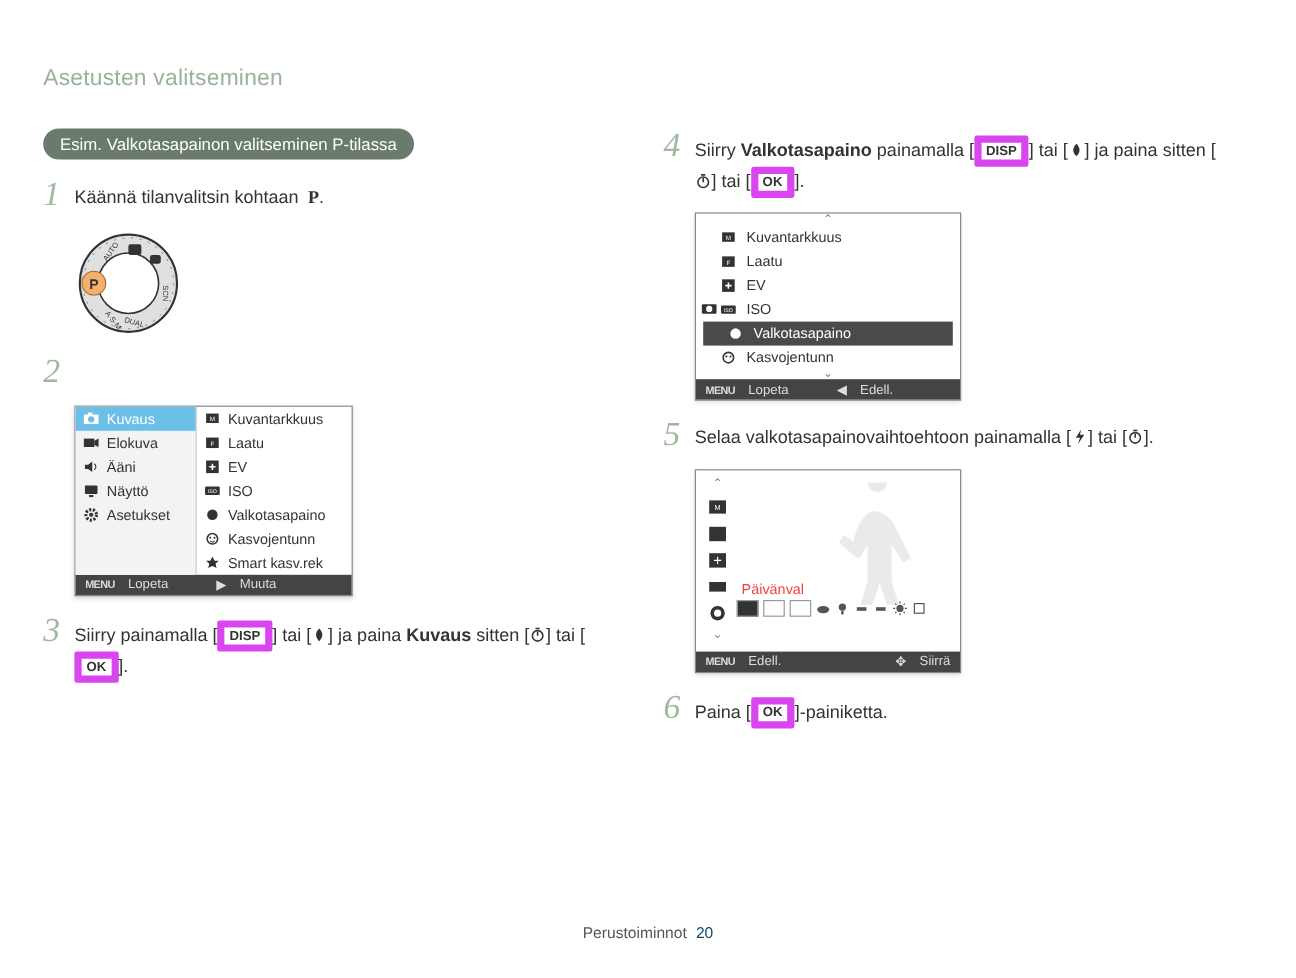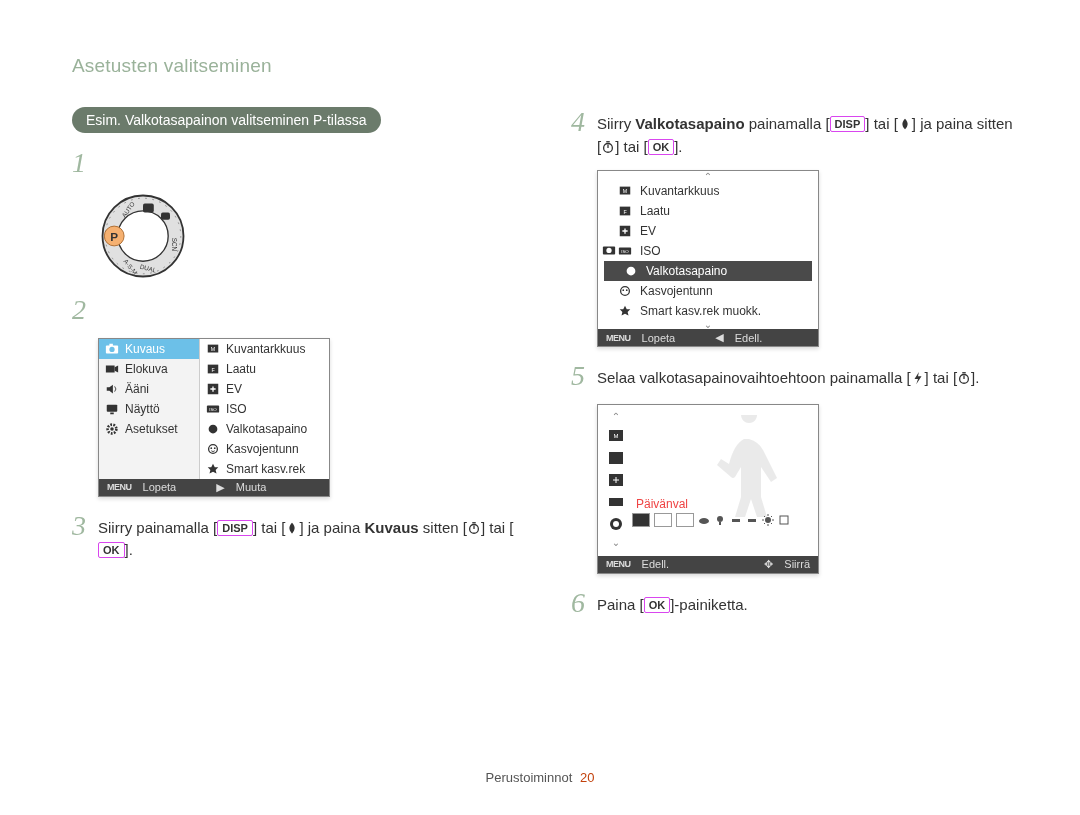--- a/index.html
+++ b/index.html
@@ -7,21 +7,21 @@
     padding: 0;
     background: #fff;
     font-family: Arial, Helvetica, sans-serif;
     color: #333;
     width: 1080px;
     height: 815px;
     position: relative;
     box-sizing: border-box;
   }
   .page {
-    padding: 55px 60px 30px 72px;
+    padding: 55px 60px 30px 36px;
     box-sizing: border-box;
     height: 100%;
     position: relative;
   }
   .header-title {
     color: #9ab29a;
     font-size: 19px;
     font-weight: 300;
     margin-bottom: 30px;
     letter-spacing: 0.2px;
@@ -55,21 +55,21 @@
     width: 26px;
     flex-shrink: 0;
     line-height: 1.1;
   }
   .step-text {
     font-size: 15px;
     line-height: 1.5;
     padding-top: 6px;
   }
   .inline-box {
-    border: 1px solid #d946ef;
+    border: 6px solid #d946ef;
     padding: 0 4px;
     font-size: 11px;
     font-weight: bold;
     display: inline-block;
     line-height: 14px;
     vertical-align: 1px;
     border-radius: 2px;
   }
   .inline-icon {
     display: inline-block;
@@ -192,37 +192,41 @@
     left: 0; right: 0; bottom: 0;
   }
   .page-footer {
     position: absolute;
     bottom: 30px;
     left: 0; right: 0;
     text-align: center;
     font-size: 13px;
     color: #555;
   }
-  .page-footer .pn { color: #c2410c; margin-left: 4px; }
+  .page-footer .pn { color: #0c4a6e; margin-left: 4px; }
   .strong { font-weight: bold; }
 </style>
 </head>
 <body>
 
 <div class="page">
   <div class="header-title">Asetusten valitseminen</div>
 
   <div class="columns">
 
     <div class="col">
       <div class="pill">Esim. Valkotasapainon valitseminen P-tilassa</div>
 
       
       <div class="step">
         <div class="step-num">1</div>
+        <div class="step-text">
+          <span>Käännä tilanvalitsin kohtaan</span>
+          <span class="strong" style="font-family:serif">&nbsp;P</span><span>.</span>
+        </div>
       </div>
 
       
       <div class="dial">
         <svg viewBox="0 0 100 100" width="90" height="90">
           <circle cx="50" cy="50" r="45" fill="#e0e0e0" stroke="#333" stroke-width="2"></circle>
           <circle cx="50" cy="50" r="42" fill="none" stroke="#333" stroke-width="0.5" stroke-dasharray="2 6"></circle>
           <circle cx="50" cy="50" r="28" fill="#fff" stroke="#333" stroke-width="1.5"></circle>
           <circle cx="18" cy="50" r="11" fill="#f5b070" stroke="#a8672a"></circle>
           <text x="18" y="55" text-anchor="middle" font-size="13" font-weight="bold" fill="#333">P</text>
@@ -406,26 +410,20 @@
             </svg>
             <span>Valkotasapaino</span>
           </div>
         <div class="stack-row">
             <svg class="icon-svg" viewBox="0 0 16 16">
               <circle cx="8" cy="8" r="5" fill="none" stroke="#333" stroke-width="1.5"></circle>
               <circle cx="6" cy="7" r="1" fill="#333"></circle>
               <circle cx="10" cy="7" r="1" fill="#333"></circle>
             </svg>
             <span>Kasvojentunn</span>
-          </div>
-        <div class="stack-row">
-            <svg class="icon-svg" viewBox="0 0 16 16">
-              <path d="M8 2 l2 4 l4 0 l-3 3 l1 4 l-4 -2 l-4 2 l1 -4 l-3 -3 l4 0 z" fill="#333"></path>
-            </svg>
-            <span>Smart kasv.rek muokk.</span>
           </div>
         <div class="chev">⌄</div>
         <svg class="icon-svg cam-icon-abs" viewBox="0 0 16 16" style="position:absolute; left:4px; top:72px;">
             <rect x="1" y="4" width="14" height="9" rx="1" fill="#333"></rect>
             <circle cx="8" cy="8.5" r="3" fill="#fff"></circle>
           </svg>
         <div class="footer-bar">
           <div class="flab"><span class="menu-small">MENU</span>&nbsp;<span>Lopeta</span></div>
           <div class="flab"><span>◀</span>&nbsp;<span>Edell.</span></div>
         </div>

